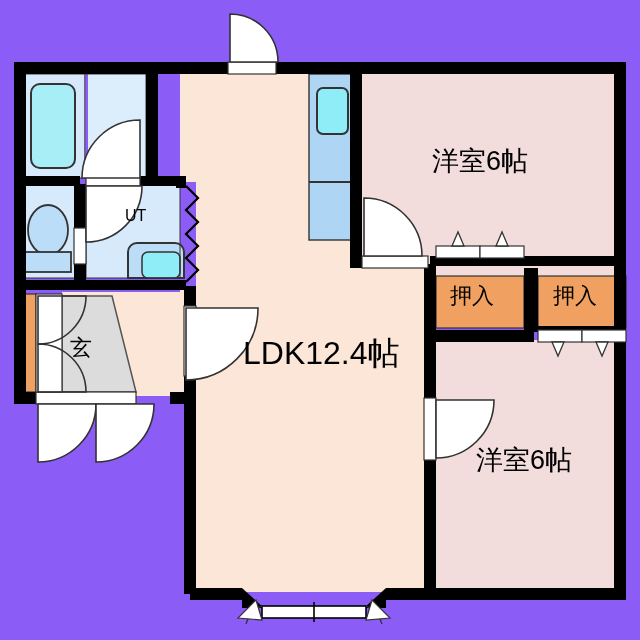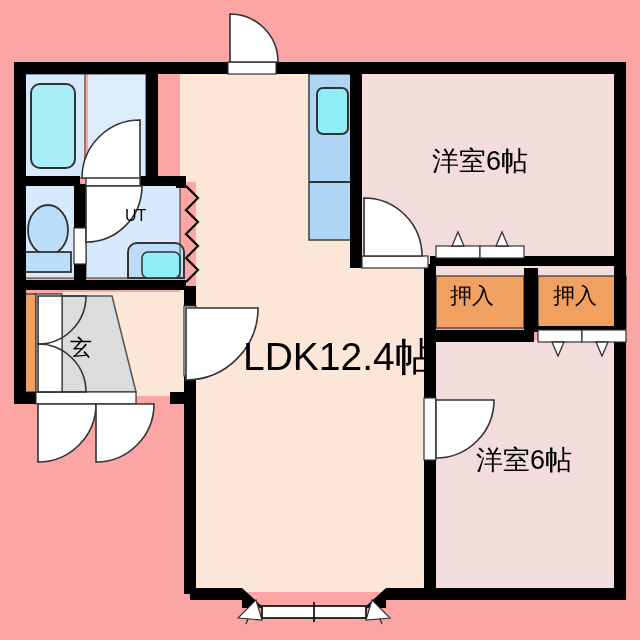--- a/index.html
+++ b/index.html
@@ -5,42 +5,42 @@
   html, body {
     margin: 0;
     padding: 0;
     background: #ffffff;
     font-family: "Liberation Sans", sans-serif;
   }
   #plan-root {
     position: relative;
     width: 640px;
     height: 640px;
-    background: #fca5a5;
+    background: #8b5cf6;
     overflow: hidden;
   }
   #floorplan-svg {
     position: absolute;
     left: 0;
     top: 0;
     width: 640px;
     height: 640px;
   }
   .room-label {
     position: absolute;
     font-family: "Liberation Sans", sans-serif;
     color: #000000;
     white-space: nowrap;
     letter-spacing: 0px;
     line-height: 1;
     user-select: none;
   }
   .lbl-bed1 { left: 432px; top: 148px; font-size: 27px; }
   .lbl-bed2 { left: 476px; top: 447px; font-size: 27px; }
-  .lbl-ldk  { left: 243px; top: 337px; font-size: 39px; text-align: center; }
+  .lbl-ldk  { left: 243px; top: 337px; font-size: 32px; text-align: center; }
   .lbl-ut   { left: 125px; top: 208px; font-size: 16px; }
   .lbl-genkan { left: 70px;  top: 337px; font-size: 22px; }
   .lbl-cl1  { left: 450px; top: 285px; font-size: 22px; }
   .lbl-cl2  { left: 553px; top: 285px; font-size: 22px; }
 </style>
 </head>
 <body>
 
 <div id="plan-root">
 

